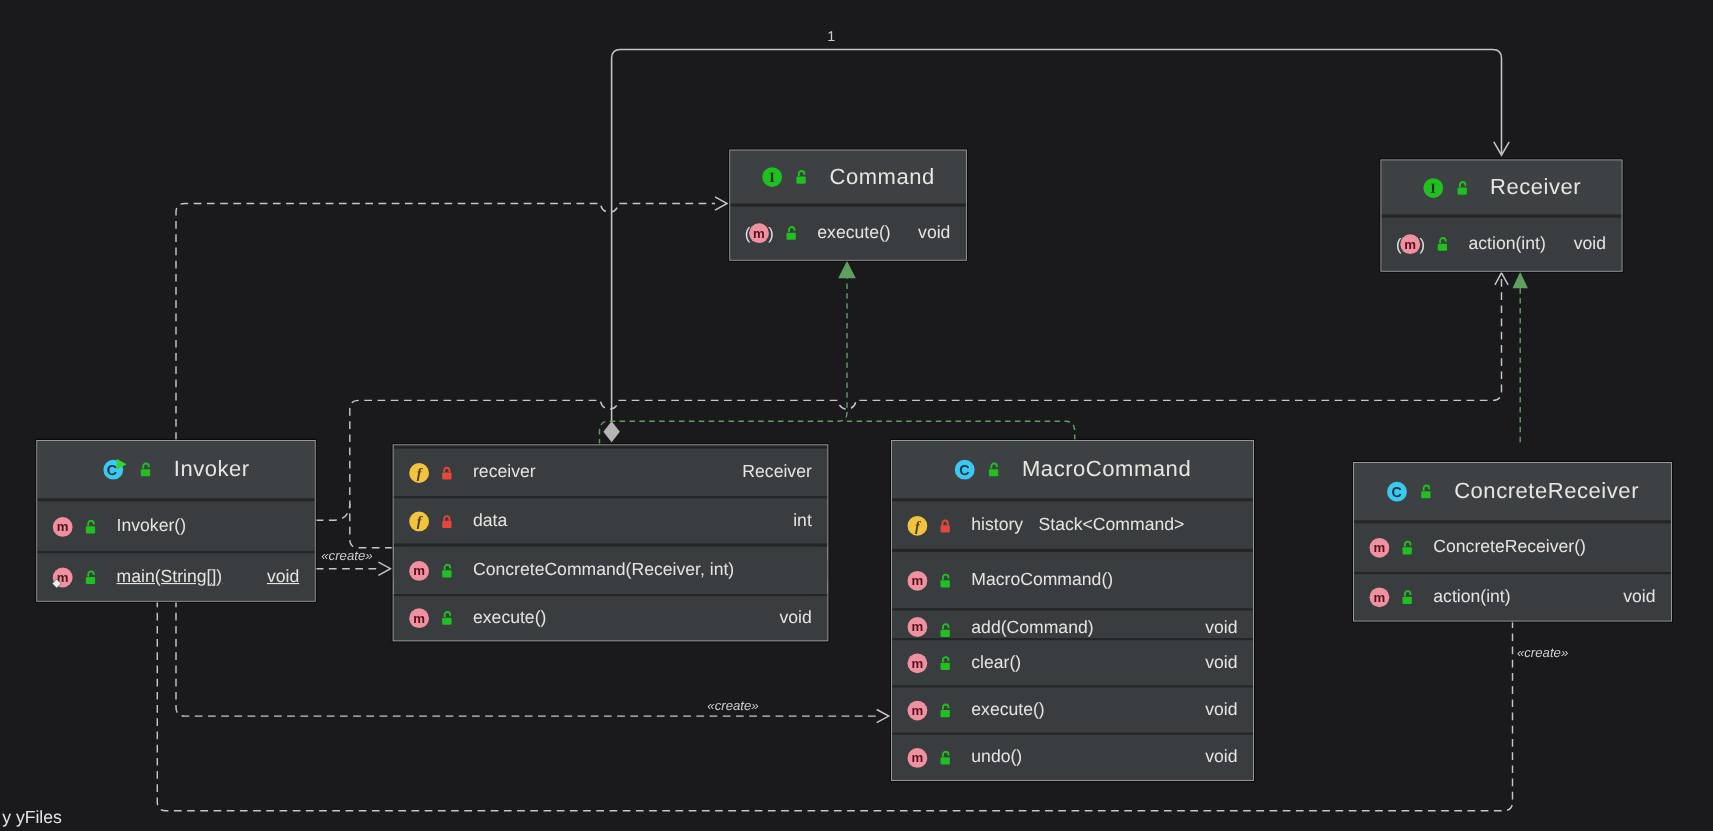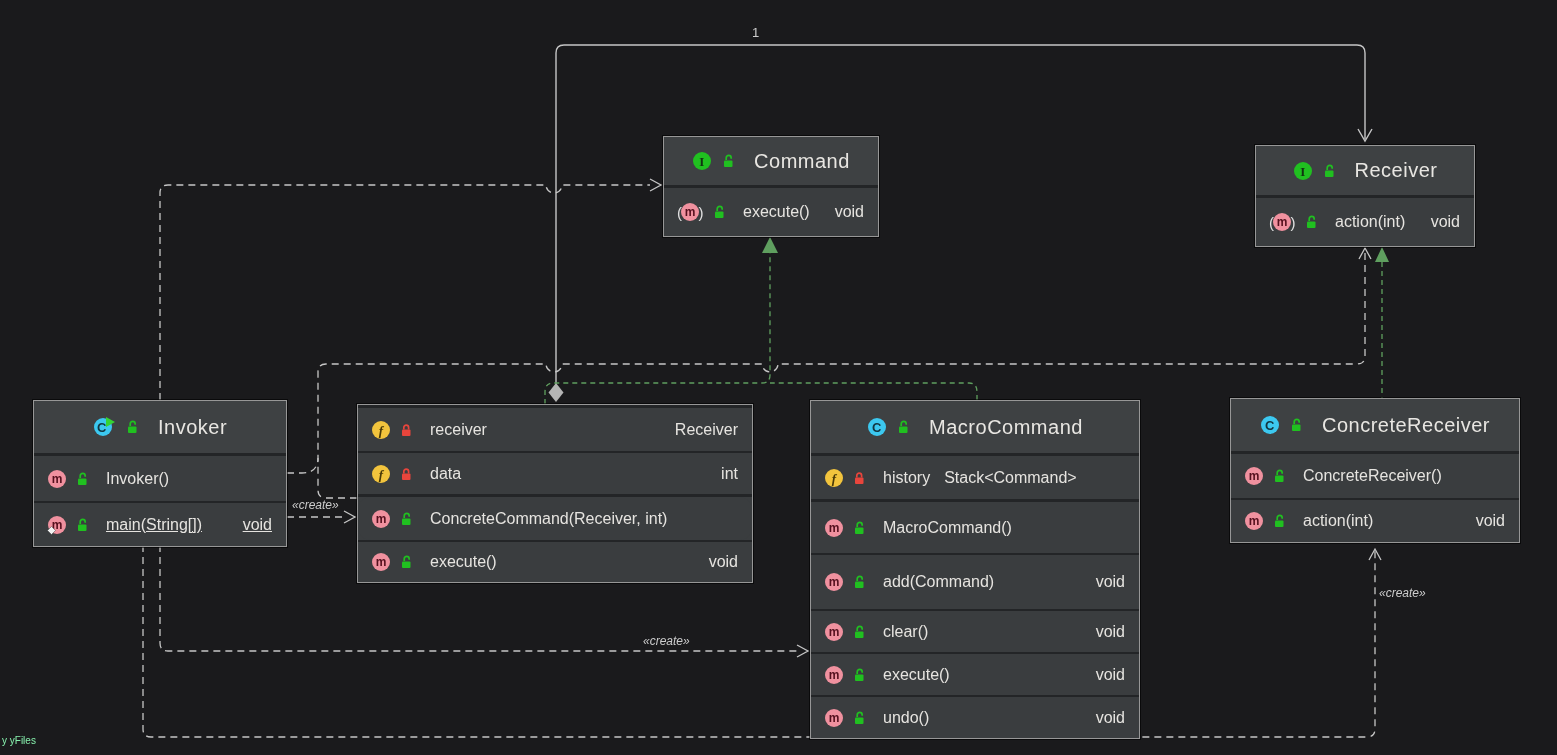--- a/index.html
+++ b/index.html
@@ -24,21 +24,21 @@
   }
   .uml-row + .uml-row{border-top:2px solid #232527;}
   .uml-row .mname{margin-left:9px;white-space:nowrap;}
   .uml-row .spacer{flex:1;}
   .uml-row .mtype{white-space:nowrap;}
   .ic{flex:none;display:block;}
   .edge-label{
     position:absolute;color:#cdcdcd;font-size:12px;white-space:nowrap;font-style:italic;
   }
   .mult-label{position:absolute;color:#cdcdcd;font-size:13px;}
-  .watermark{position:absolute;left:2px;top:735px;color:#86efac;font-size:10px;}
+  .watermark{position:absolute;left:2px;top:735px;color:#e5e5e5;font-size:16px;}
 </style>
 </head>
 <body>
 
 <svg width="0" height="0" style="position:absolute" aria-hidden="true">
   <defs>
     <g id="ic-interface">
       <circle cx="10" cy="10" r="9" fill="#20c020"></circle>
       <text x="10" y="14.5" text-anchor="middle" font-size="13" font-weight="bold" fill="#113311" font-family="Liberation Serif,serif">I</text>
     </g>
@@ -296,21 +296,21 @@
       <svg class="ic" width="20" height="20">
           <use href="#ic-method"></use>
         </svg>
       <svg class="ic" width="14" height="14">
           <use href="#ic-lock-open"></use>
         </svg>
       <span class="mname">MacroCommand()</span>
       <span class="spacer"></span>
       <span class="mtype"></span>
     </div>
-    <div class="uml-row" style="height:56px;">
+    <div class="uml-row" style="height:27px;align-items:flex-end;">
       <svg class="ic" width="20" height="20">
           <use href="#ic-method"></use>
         </svg>
       <svg class="ic" width="14" height="14">
           <use href="#ic-lock-open"></use>
         </svg>
       <span class="mname">add(Command)</span>
       <span class="spacer"></span>
       <span class="mtype">void</span>
     </div>
@@ -342,21 +342,21 @@
         </svg>
       <svg class="ic" width="14" height="14">
           <use href="#ic-lock-open"></use>
         </svg>
       <span class="mname">undo()</span>
       <span class="spacer"></span>
       <span class="mtype">void</span>
     </div>
   </div>
 
-  <div class="uml-box" style="left:1230px;top:398px;width:290px;">
+  <div class="uml-box" style="left:1230px;top:420px;width:290px;">
     <div class="uml-header" style="height:52px;">
       <svg class="ic" width="20" height="20">
           <use href="#ic-class"></use>
         </svg>
       <svg class="ic" width="14" height="14">
           <use href="#ic-lock-open"></use>
         </svg>
       <span class="title">ConcreteReceiver</span>
     </div>
     <div class="uml-divider"></div>

